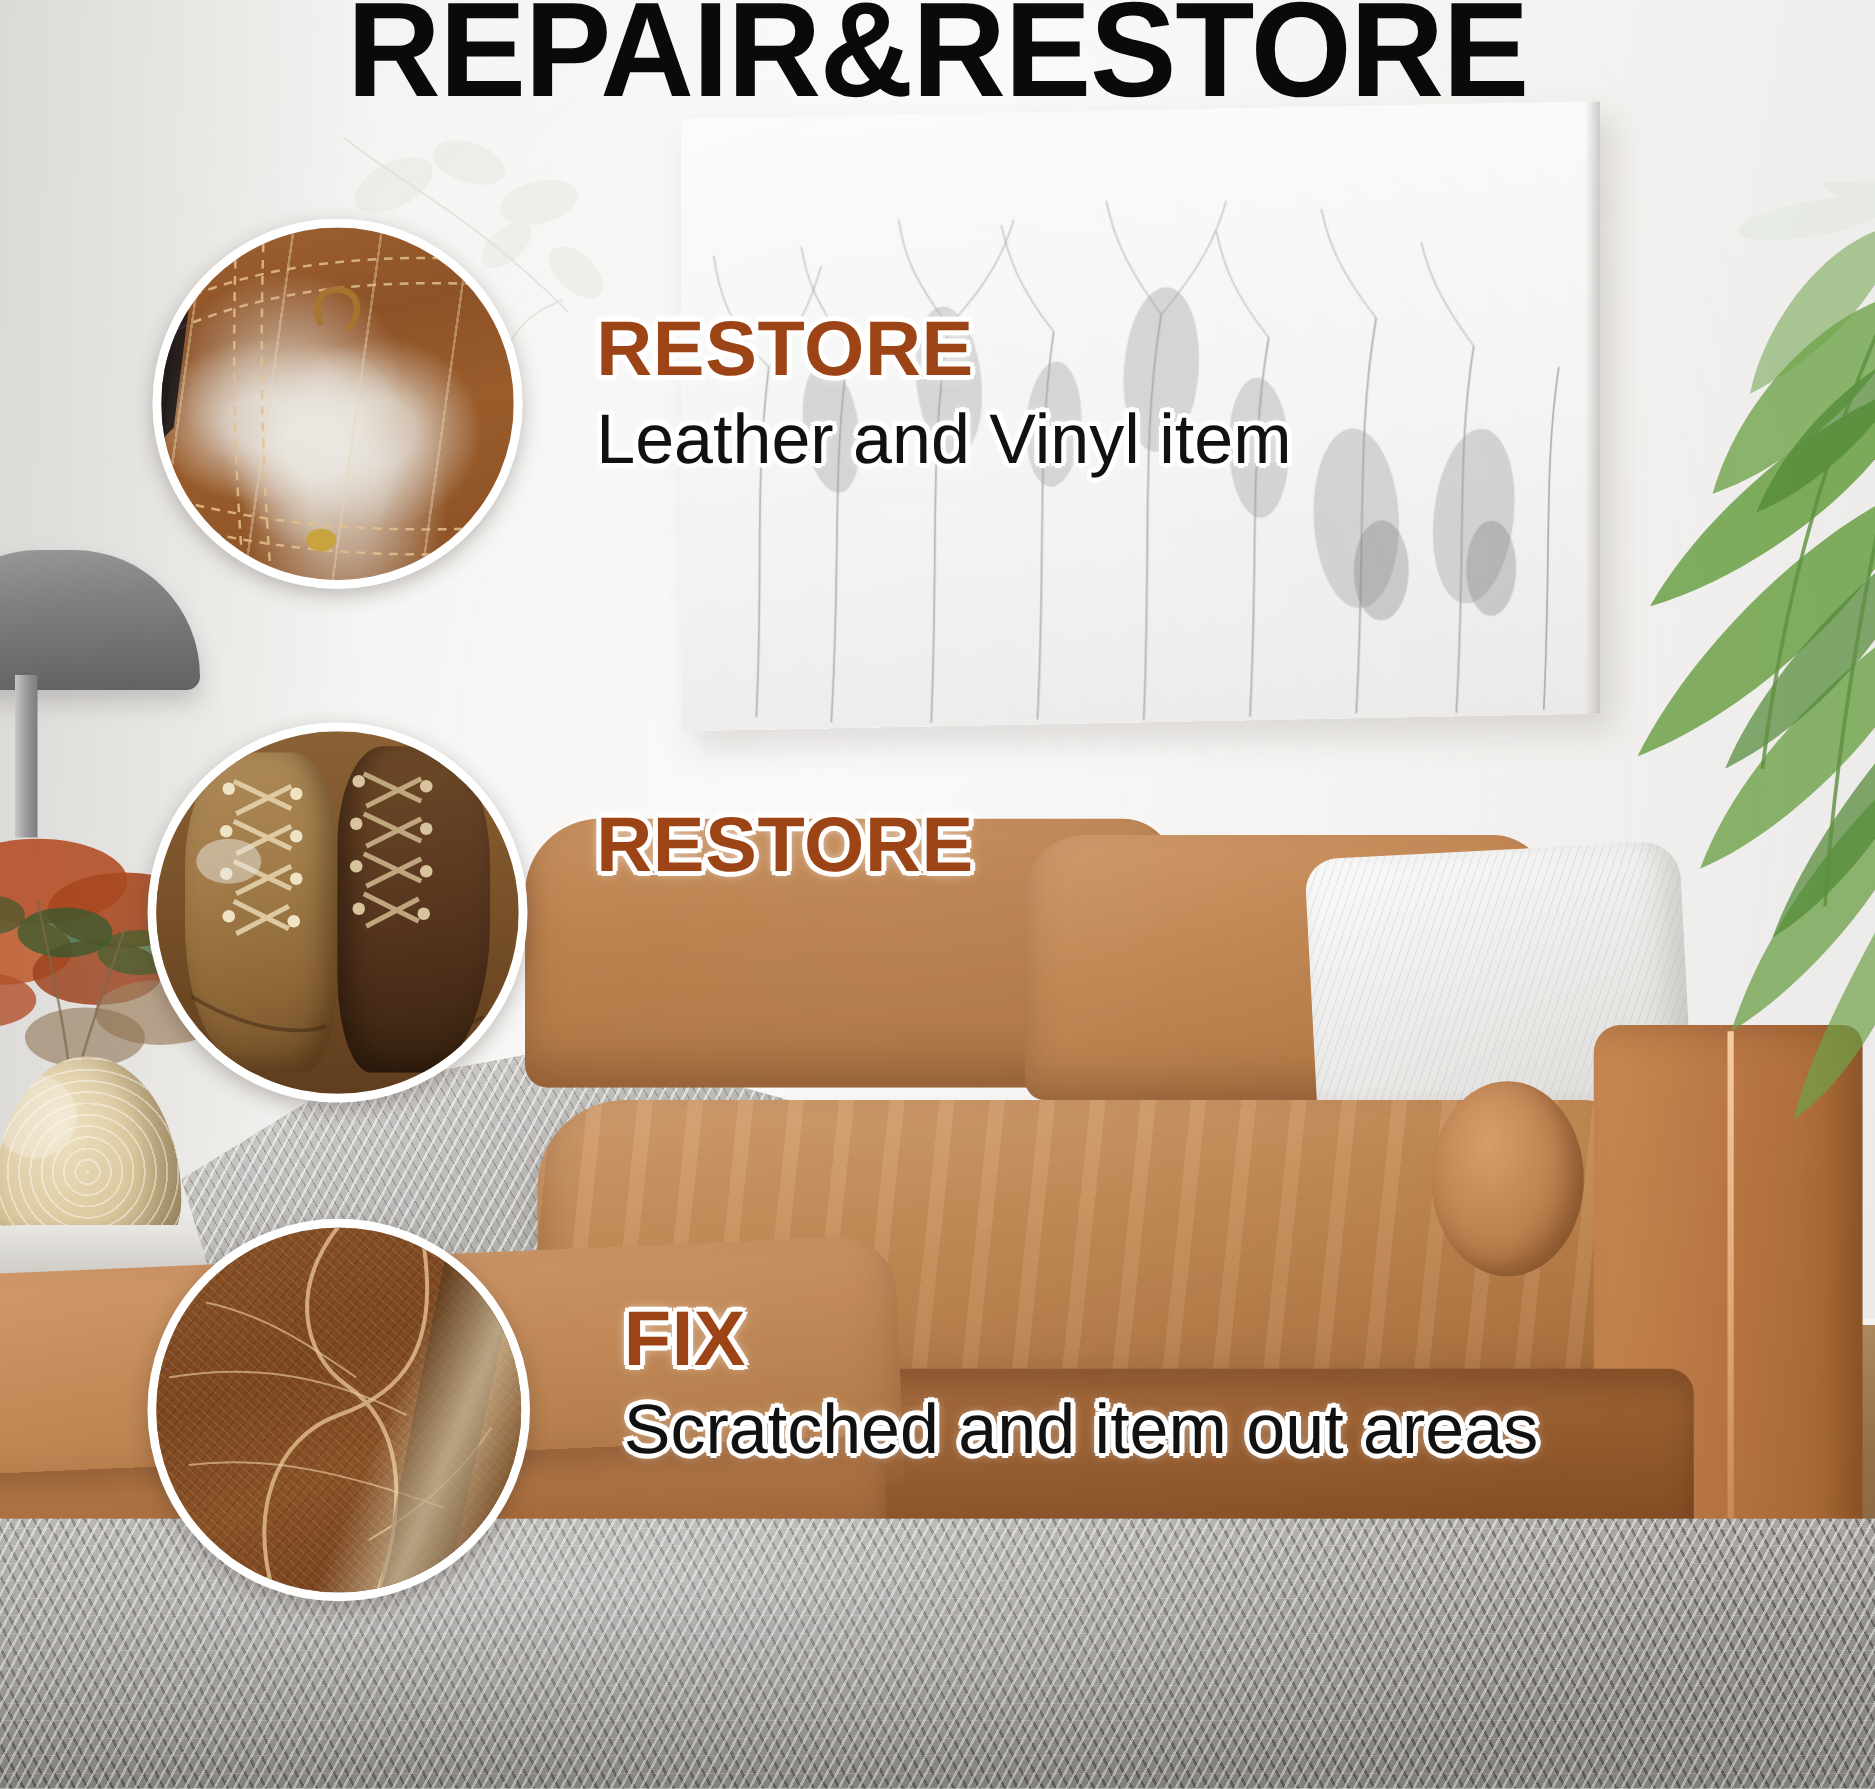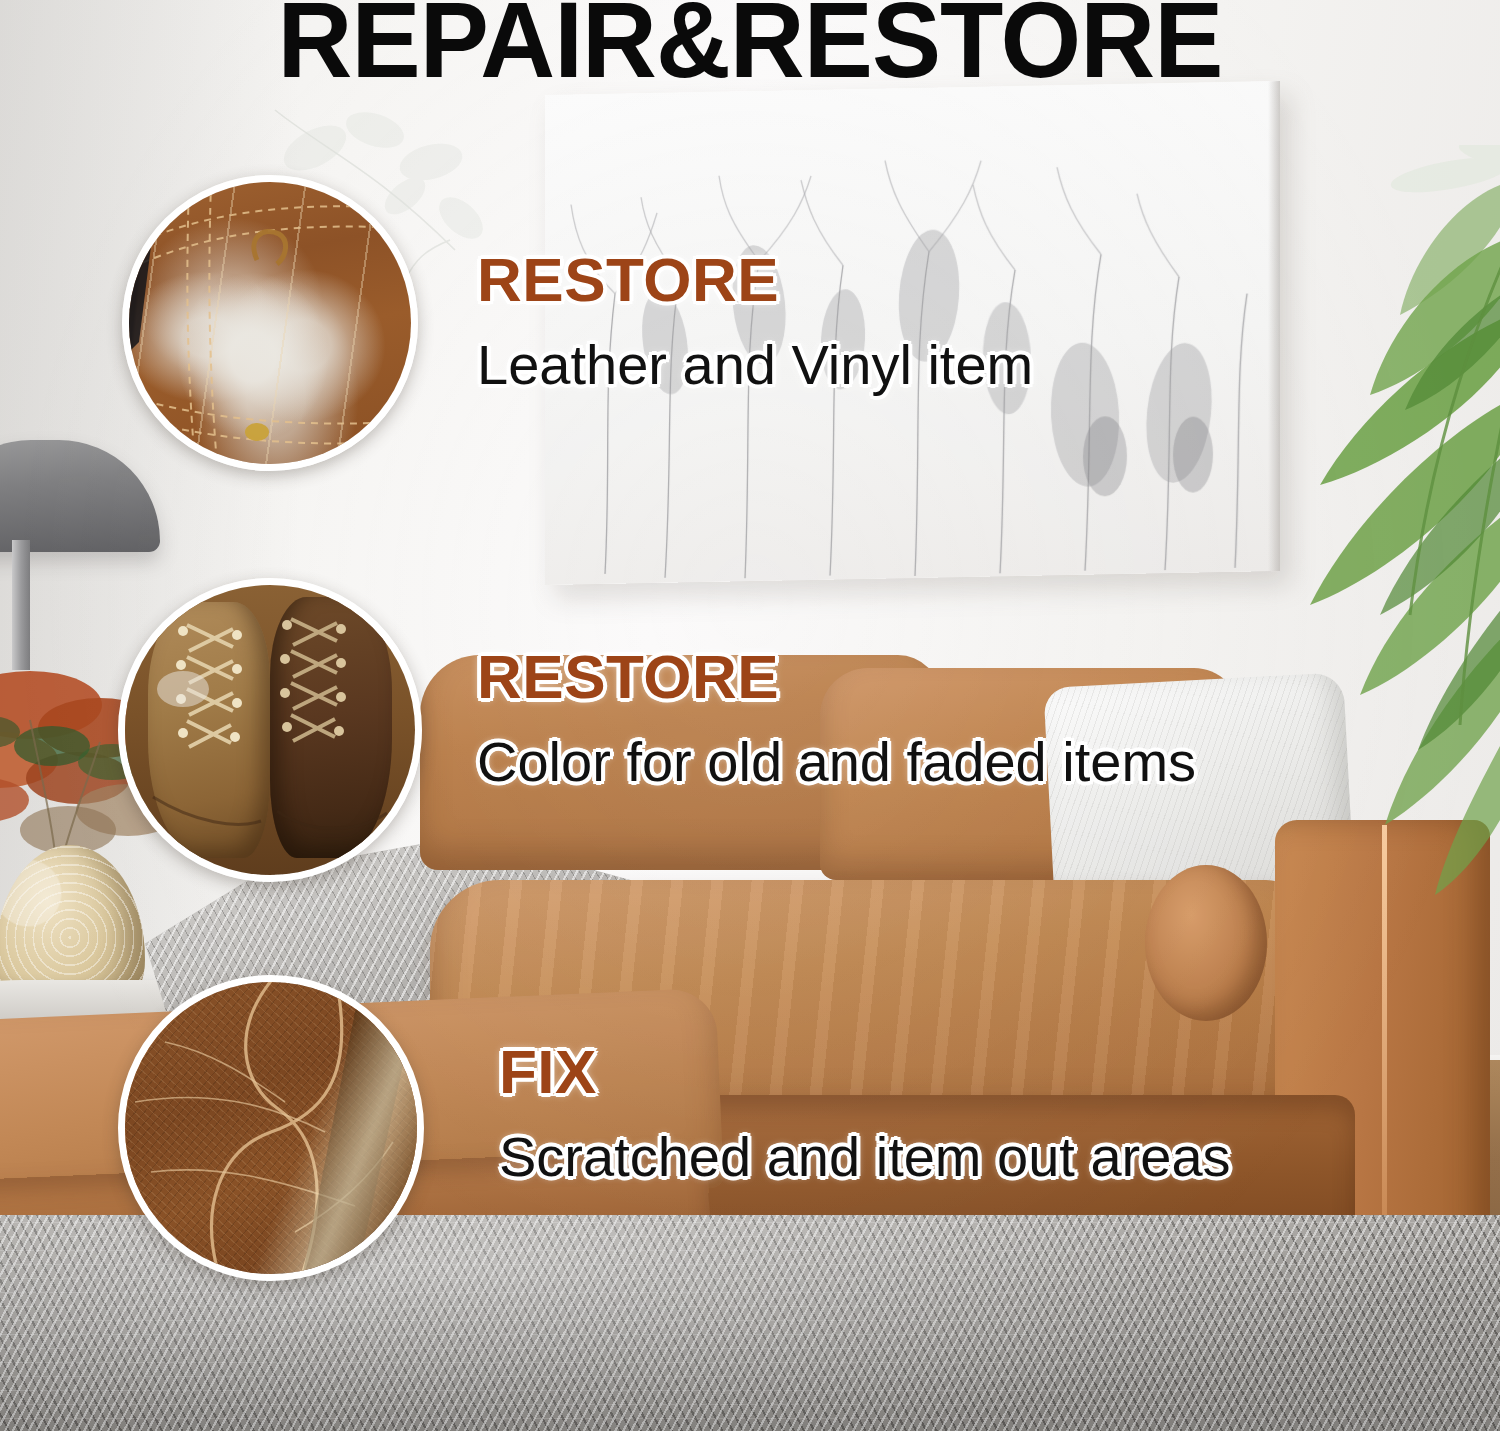--- a/index.html
+++ b/index.html
@@ -344,21 +344,21 @@
       -4px  0   0 #fff,  4px  0   0 #fff,
        0   -4px 0 #fff,  0    4px 0 #fff,
        0 0 10px #fff;
     white-space: nowrap;
   }
   .feature-sub {
     font-weight: 400;
     font-size: 56px;
     line-height: 1.08;
     color: #111111;
-    margin-top: 24px;
+    margin-top: 10px;
     text-shadow:
       -3px -3px 0 #fff,  3px -3px 0 #fff,
       -3px  3px 0 #fff,  3px  3px 0 #fff,
       -4px  0   0 #fff,  4px  0   0 #fff,
        0   -4px 0 #fff,  0    4px 0 #fff,
        0 0 9px #fff;
     white-space: nowrap;
   }
 
   #text-restore  { left: 477px; top: 248px; }
@@ -584,21 +584,20 @@
     </div>
   </div>
 
   <div class="feature-text" id="text-restore">
     <div class="feature-title">RESTORE</div>
     <div class="feature-sub">Leather and Vinyl item</div>
   </div>
 
   <div class="feature-text" id="text-renovate">
     <div class="feature-title">RESTORE</div>
-    <div class="feature-sub">Color for old and faded items</div>
   </div>
 
   <div class="feature-text" id="text-fix">
     <div class="feature-title">FIX</div>
     <div class="feature-sub">Scratched and item out areas</div>
   </div>
 
 </div>
 
 </body></html>

